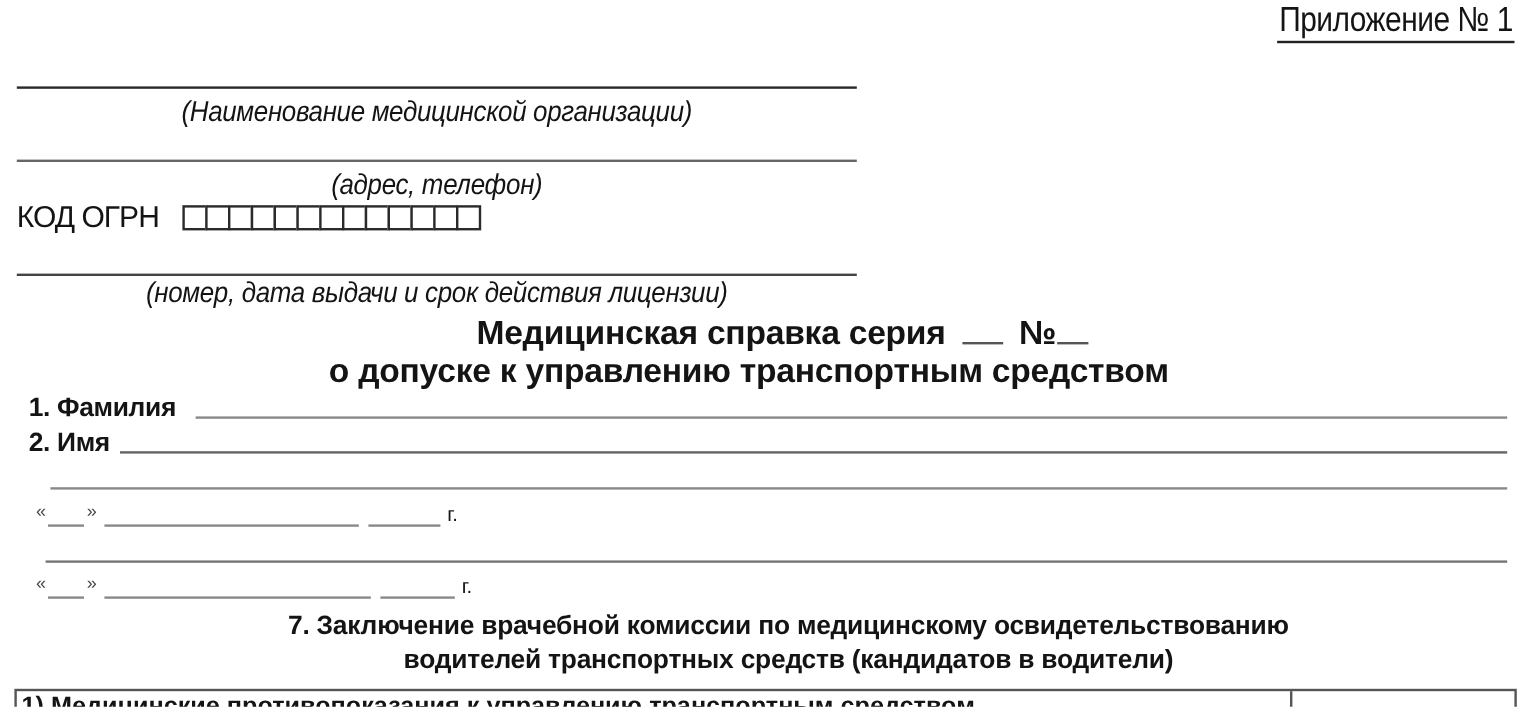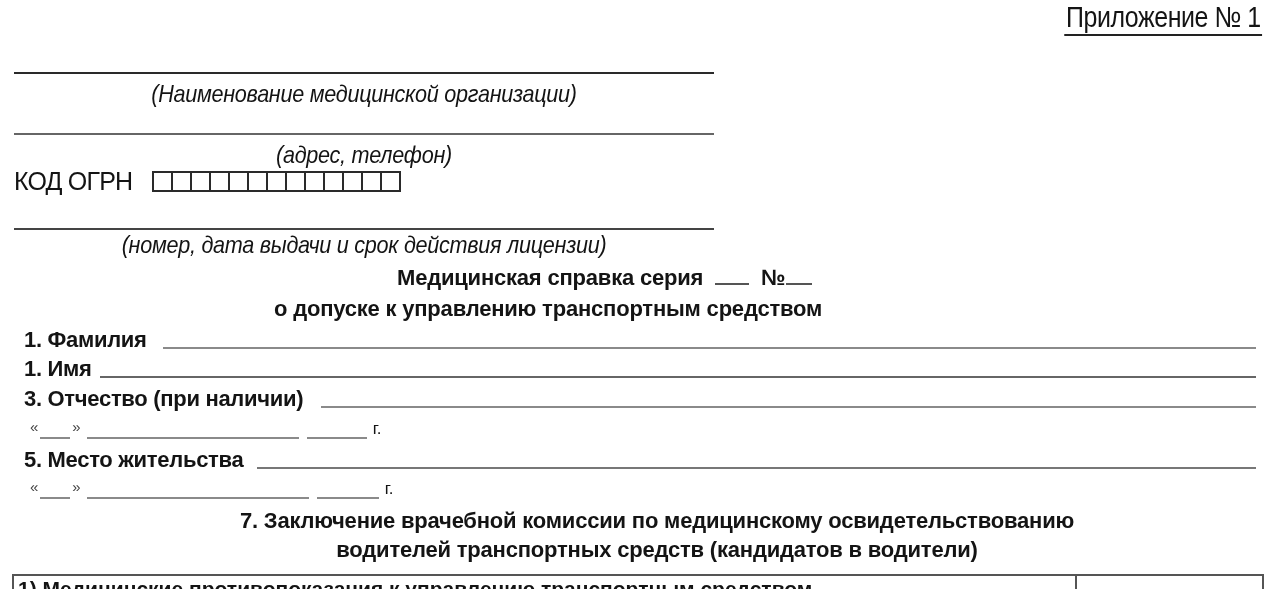--- a/index.html
+++ b/index.html
@@ -68,21 +68,21 @@
       border: 2px solid #2a2a2a;
       margin-right: -2px;
       box-sizing: border-box;
       background: #fff;
     }
 
     
     .title {
       position: absolute;
       font-weight: bold;
-      font-size: 22px;
+      font-size: 28px;
       line-height: 26px;
       white-space: nowrap;
       letter-spacing: -0.2px;
     }
     .blank-inline {
       display: inline-block;
       border-bottom: 2px solid #555;
       height: 18px;
       vertical-align: baseline;
     }
@@ -205,42 +205,40 @@
   <span>№</span><span class="blank-inline" style="width:26px; margin-left:1px;"></span>
 </div>
 <div class="title" style="left:274px; top:296px;">о допуске к управлению транспортным средством</div>
 
 <div class="row" style="top:327px;">
   <span class="row-label">1. Фамилия</span>
   <span class="row-line" style="margin-left:16px;"></span>
 </div>
 
 <div class="row" style="top:356px;">
-  <span class="row-label">1. Имя</span>
+  <span class="row-label">2. Имя</span>
   <span class="row-line" style="margin-left:8px; border-bottom-color:#666;"></span>
 </div>
 
 <div class="row" style="top:386px;">
-  <span class="row-label">3. Отчество (при наличии)</span>
   <span class="row-line" style="margin-left:18px;"></span>
 </div>
 
 <div class="row" style="top:417px; right:auto;">
   <span class="date-part">
     <span class="quote">«</span>
     <span class="dblank" style="width:30px;"></span>
     <span class="quote r">»</span>
     <span class="dblank" style="width:212px;"></span>
     <span class="dblank" style="width:60px; margin-left:8px;"></span>
     <span class="year-suffix">г.</span>
   </span>
 </div>
 
 <div class="row" style="top:447px;">
-  <span class="row-label">5. Место жительства</span>
   <span class="row-line" style="margin-left:14px; border-bottom-color:#777;"></span>
 </div>
 
 <div class="row" style="top:477px; right:auto;">
   <span class="date-part">
     <span class="quote">«</span>
     <span class="dblank" style="width:30px;"></span>
     <span class="quote r">»</span>
     <span class="dblank" style="width:222px;"></span>
     <span class="dblank" style="width:62px; margin-left:8px;"></span>

